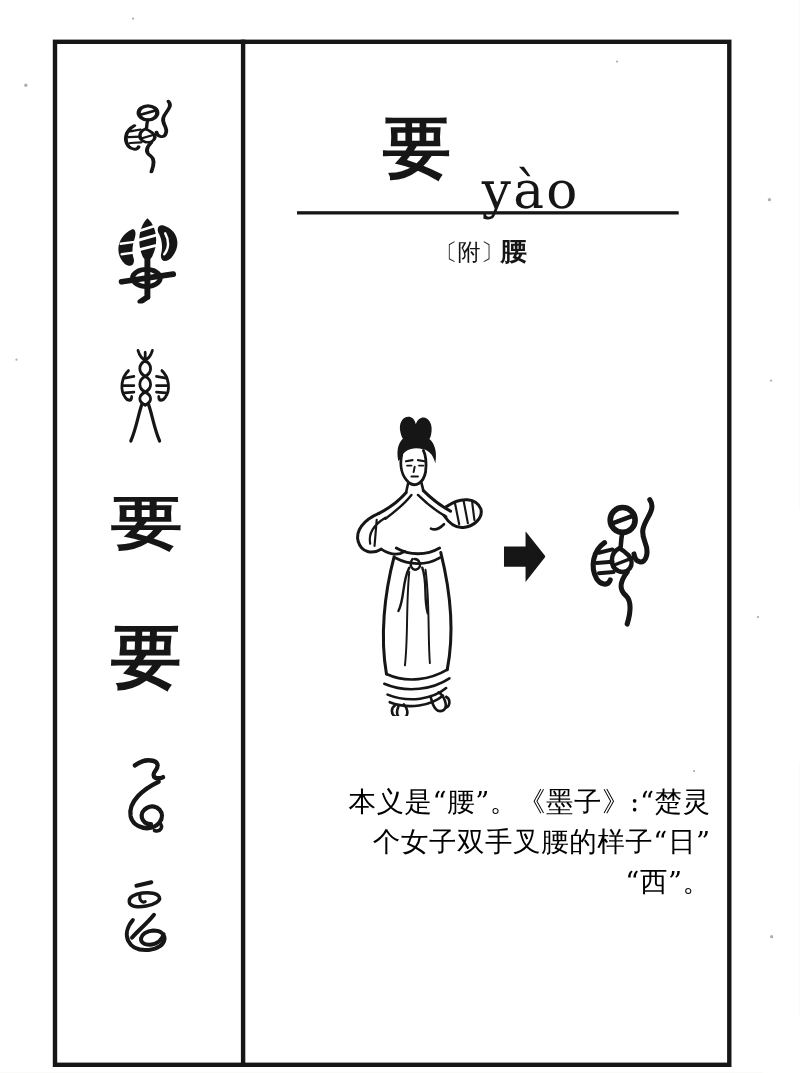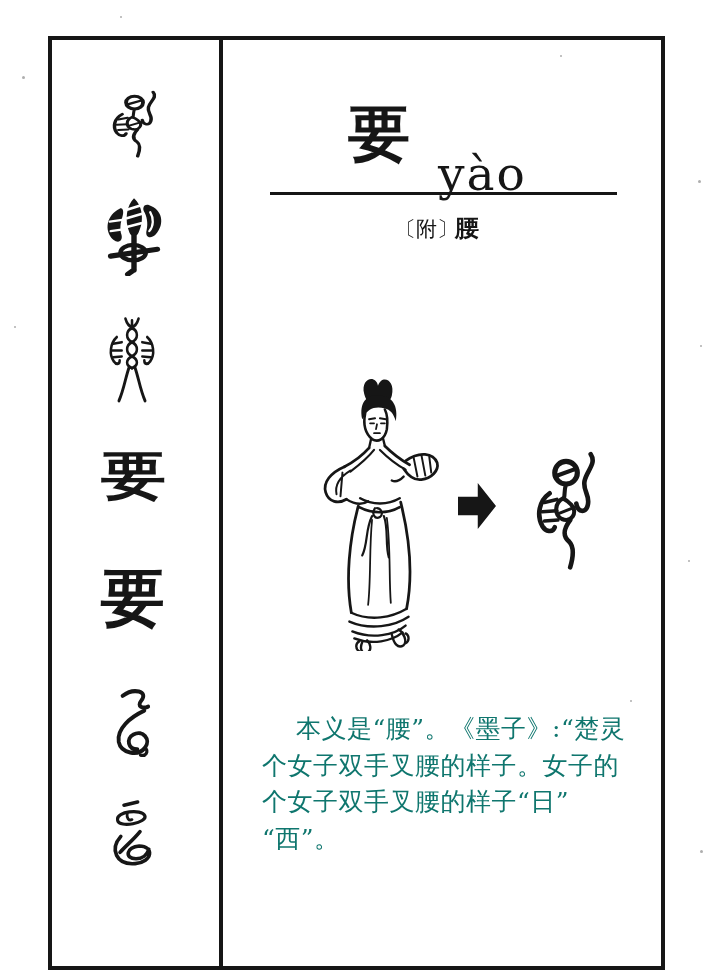--- a/index.html
+++ b/index.html
@@ -26,21 +26,21 @@
   .rule{background:#161616;height:3px;}
   .attached-label{font-size:21px;line-height:1;}
   .attached-char{font-size:24px;font-weight:700;line-height:1;}
   .arrow{
     background:#161616;
     clip-path:polygon(0 30%,52% 30%,52% 0,100% 50%,52% 100%,52% 70%,0 70%);
   }
   .paragraph{position:absolute;left:262px;top:711px;width:384px;}
   .paragraph p{
     margin:0;font-size:25px;line-height:36.6px;letter-spacing:0.5px;
-    color:#0f766e;white-space:nowrap;
+    color:#000000;white-space:nowrap;text-align:right;
   }
   .paragraph p.first{text-indent:34px;}
   .speckle{position:absolute;background:#6b6b6b;border-radius:50%;opacity:.55;}
 </style>
 </head>
 <body>
 
 <div class="page">
 
   <div class="speckle" style="left:22px;top:76px;width:3px;height:3px;"></div>
@@ -176,18 +176,17 @@
         <path class="ink-stroke" d="M29,65 L47,58" stroke-width="3"></path>
         <path class="ink-stroke" d="M21,45 C11,52 8,66 14,77 C17,82 24,84 26,78" stroke-width="4.5"></path>
         <path class="ink-stroke" d="M16,54 L28,51 M14,63 L28,62 M16,72 L29,71" stroke-width="3.5"></path>
         <path class="ink-stroke" d="M41,71 C35,79 33,86 40,92 C45,97 44,107 41,117" stroke-width="4.5"></path>
       </svg>
     </div>
   </div>
 
   <div class="paragraph">
     <p class="first">本义是“腰”。《墨子》:“楚灵</p>
-    <p>个女子双手叉腰的样子。女子的</p>
     <p>个女子双手叉腰的样子“日”</p>
     <p>“西”。</p>
   </div>
 
 </div>
 
 </body></html>

